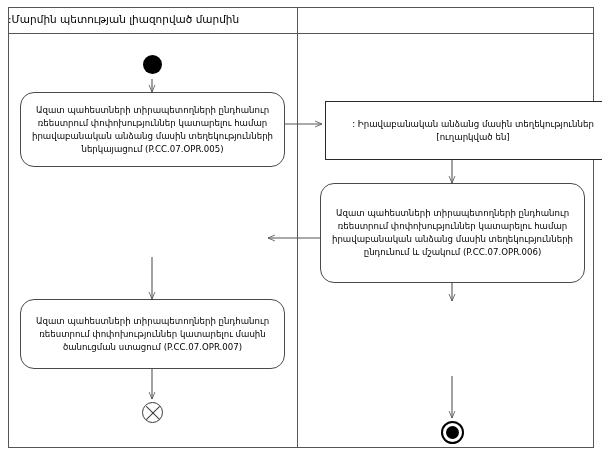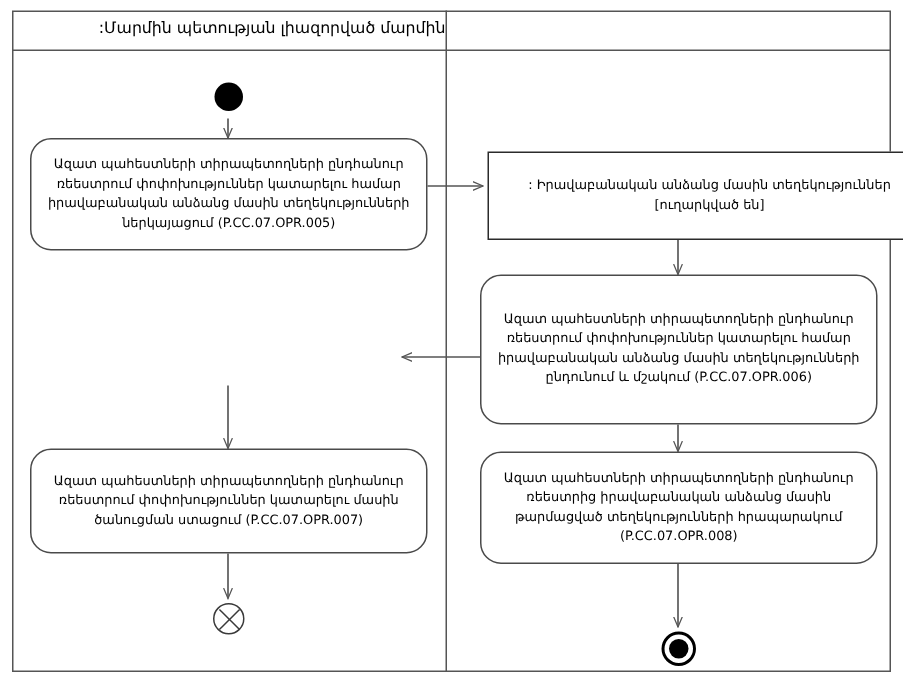--- a/index.html
+++ b/index.html
@@ -49,21 +49,21 @@
     border-top: 1.5px solid #555555;
   }
 
   .lane-title {
     position: absolute;
     top: 11px;
     height: 16px;
     line-height: 16px;
     font-size: 10.5px;
     color: #000000;
-    text-align: right;
+    text-align: left;
     white-space: nowrap;
     overflow: hidden;
   }
   .lane-title.left  { left: 8px;   width: 289px; }
   .lane-title.right { left: 298px; width: 296px; }
 
   
   .node {
     position: absolute;
     box-sizing: border-box;
@@ -198,21 +198,18 @@
 
   <div class="node action" style="left:320px; top:183px; width:265px; height:100px;">
     <span class="txt">Ազատ պահեստների տիրապետողների ընդհանուր ռեեստրում փոփոխություններ կատարելու համար իրավաբանական անձանց մասին տեղեկությունների ընդունում և մշակում (P.CC.07.OPR.006)</span>
   </div>
 
 
   <div class="node action" style="left:20px; top:299px; width:265px; height:70px;">
     <span class="txt">Ազատ պահեստների տիրապետողների ընդհանուր ռեեստրում փոփոխություններ կատարելու մասին ծանուցման ստացում (P.CC.07.OPR.007)</span>
   </div>
 
-  <div class="node action" style="left:320px; top:301px; width:265px; height:75px;">
-    <span class="txt">Ազատ պահեստների տիրապետողների ընդհանուր ռեեստրից իրավաբանական անձանց մասին թարմացված տեղեկությունների հրապարակում (P.CC.07.OPR.008)</span>
-  </div>
 
   <div class="flow-final" style="left:142px; top:402px;"></div>
 
   <div class="activity-final" style="left:441px; top:421px;"></div>
 
 </div>
 
 </body></html>

